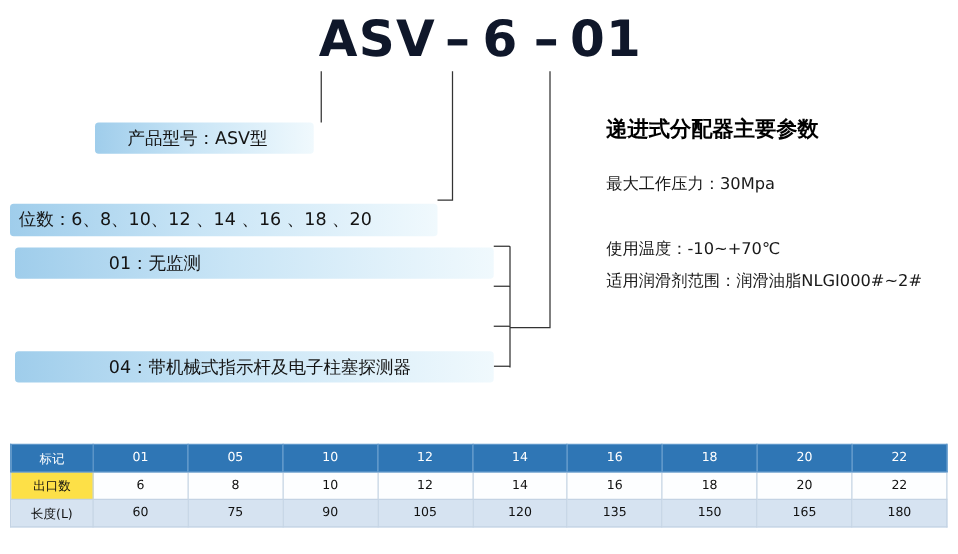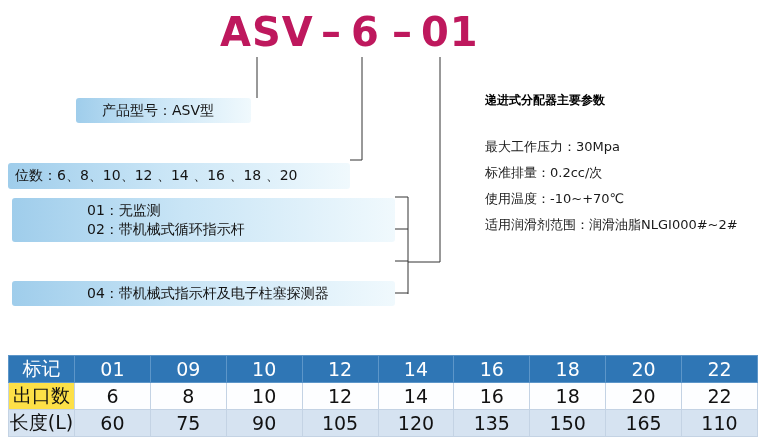--- a/index.html
+++ b/index.html
@@ -14,24 +14,25 @@
     height:443px;
     background:#ffffff;
     overflow:hidden;
   }
   
   .title-seg {
     position:absolute;
     top:8px;
     font-size:40px;
     font-weight:bold;
-    color:#be185d;
+    color:#0f172a;
     letter-spacing:1px;
     line-height:48px;
     font-family:"DejaVu Sans",sans-serif;
+    margin-left:35px;
   }
   
   .connectors {
     position:absolute;
     left:0; top:0;
     width:766px; height:443px;
     pointer-events:none;
   }
   
   .bar {
@@ -48,21 +49,21 @@
   .bar-positions { left:8px;   top:163px; width:342px; height:26px; padding-left:7px; }
   .bar-option    { left:12px;  width:383px; height:25px; padding-left:75px; }
   .bar-option-0  { top:198px; }
   .bar-option-1  { top:217px; }
   .bar-option-2  { top:249px; }
   .bar-option-3  { top:281px; }
   
   .specs-heading {
     position:absolute;
     left:485px; top:92px;
-    font-size:12px;
+    font-size:17px;
     font-weight:bold;
     color:#000;
   }
   .spec-item {
     position:absolute;
     left:485px;
     font-size:13px;
     color:#1a1a1a;
     white-space:nowrap;
   }
@@ -73,21 +74,21 @@
   
   .size-table-wrap {
     position:absolute;
     left:8px; top:355px;
     width:750px;
   }
   table.size-table {
     width:100%;
     border-collapse:collapse;
     table-layout:fixed;
-    font-size:19px;
+    font-size:10px;
   }
   table.size-table col.label-col { width:66px; }
   table.size-table th, table.size-table td {
     border:1px solid #c4d3e4;
     text-align:center;
     height:22px;
     padding:0;
   }
   table.size-table th {
     background:#2f76b5;
@@ -122,26 +123,24 @@
       <line x1="395" y1="197" x2="408" y2="197"></line>
       <line x1="395" y1="229" x2="408" y2="229"></line>
       <line x1="395" y1="261" x2="408" y2="261"></line>
       <line x1="395" y1="293" x2="408" y2="293"></line>
     </g>
   </svg>
 
   <div class="bar bar-product">产品型号：ASV型</div>
   <div class="bar bar-positions">位数：6、8、10、12 、14 、16 、18 、20</div>
   <div class="bar bar-option bar-option-0">01：无监测</div>
-  <div class="bar bar-option bar-option-1">02：带机械式循环指示杆</div>
   <div class="bar bar-option bar-option-3">04：带机械式指示杆及电子柱塞探测器</div>
 
   <div class="specs-heading">递进式分配器主要参数</div>
   <div class="spec-item spec-item-0">最大工作压力：30Mpa</div>
-  <div class="spec-item spec-item-1">标准排量：0.2cc/次</div>
   <div class="spec-item spec-item-2">使用温度：-10~+70℃</div>
   <div class="spec-item spec-item-3">适用润滑剂范围：润滑油脂NLGI000#~2#</div>
 
   <div class="size-table-wrap">
     <table class="size-table">
       <colgroup>
         <col class="label-col">
         <col>
           <col>
           <col>
@@ -149,21 +148,21 @@
           <col>
           <col>
           <col>
           <col>
           <col>
       </colgroup>
       <tbody>
           <tr>
         <th>标记</th>
         <th>01</th>
-        <th>09</th>
+        <th>05</th>
         <th>10</th>
         <th>12</th>
         <th>14</th>
         <th>16</th>
         <th>18</th>
         <th>20</th>
         <th>22</th>
       </tr>
       <tr class="row-plain">
         <td class="row-label">出口数</td>
@@ -180,19 +179,19 @@
       <tr class="row-alt">
         <td class="row-label">长度(L)</td>
         <td class="val">60</td>
         <td class="val">75</td>
         <td class="val">90</td>
         <td class="val">105</td>
         <td class="val">120</td>
         <td class="val">135</td>
         <td class="val">150</td>
         <td class="val">165</td>
-        <td class="val">110</td>
+        <td class="val">180</td>
       </tr>
     </tbody>
       </table>
   </div>
 
 </div>
 
 </body></html>

